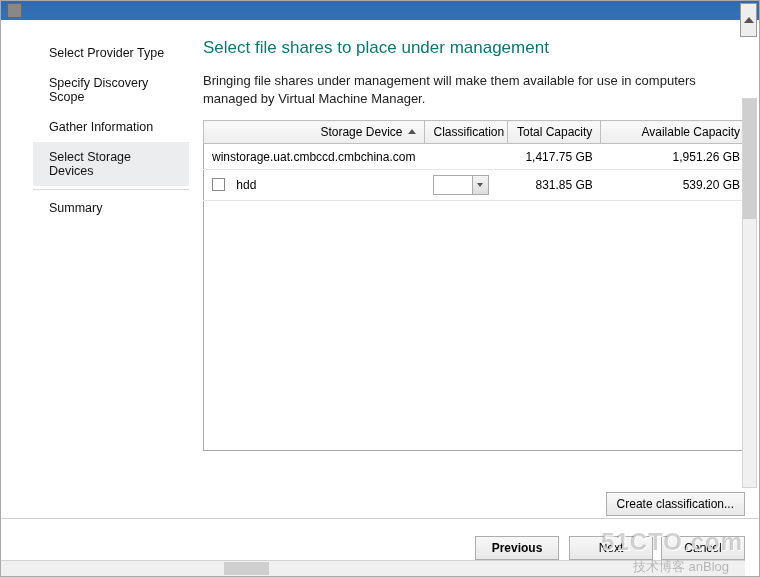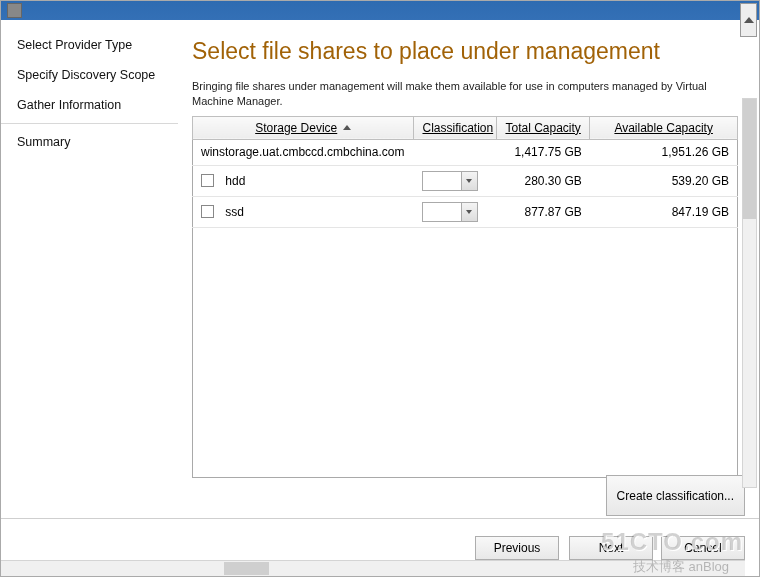--- a/index.html
+++ b/index.html
@@ -5,71 +5,72 @@
   * { box-sizing: border-box; font-family: "Segoe UI", Tahoma, sans-serif; }
   body { margin: 0; width: 760px; height: 577px; background: #fff; position: relative; border: 1px solid #aaa; overflow: hidden; }
 
   .title-bar { height: 19px; background: linear-gradient(#2e6bb1,#3470b6); display:flex; align-items:center; padding:0 6px; }
   .title-icon { width:15px; height:15px; background:#888; margin-right:8px; border:1px solid #666; }
   .topstrip-scroll { position:absolute; top:2px; right:2px; width:17px; height:34px; border:1px solid #999; background:#eee; display:flex; align-items:center; justify-content:center; }
   .topstrip-scroll::after{content:""; border-left:5px solid transparent;border-right:5px solid transparent;border-bottom:6px solid #555;}
 
   .wizard-body { display:flex; height: 498px; }
 
-  .sidebar { width: 177px; border-right: none; padding-top: 10px; }
+  .sidebar { width: 177px; border-right: none; padding-top: 18px; margin-left: 32px; }
   .sidebar-item { font-size: 12.5px; color:#111; padding: 8px 12px 8px 16px; cursor:pointer; }
   .sidebar-item.selected { background:#ecedee; }
   .sidebar-sep { height:1px; background:#d8d8d8; margin: 3px 0; }
 
   .main { flex:1; padding: 14px 10px 0 14px; position:relative; }
-  .page-title { font-size: 23px; color:#a16207; font-weight:400; margin:4px 0 14px 0;}
-  .desc { font-size:11px; color:#222; line-height:1.4; margin-bottom:6px; max-width:545px;}
+  .page-title { font-size: 17px; color:#0f766e; font-weight:400; margin:4px 0 14px 0;}
+  .desc { font-size:13px; color:#222; line-height:1.4; margin-bottom:12px; max-width:545px;}
 
   .grid-wrap {position:relative;}
   .grid { border:1px solid #a9a9a9; width:546px; font-size:12px; border-collapse:collapse; table-layout:fixed;}
-  .grid th { background: linear-gradient(#fafafa,#ededed); border:1px solid #bfbfbf; text-align:center; font-weight:400; padding:4px 8px; height:22px; color:#000;text-decoration:underline;}
+  .grid th { background: linear-gradient(#fafafa,#ededed); border:1px solid #bfbfbf; text-align:right; font-weight:400; padding:4px 8px; height:22px; color:#000;}
   .grid th.sorted::after{content:""; display:inline-block; margin-left:6px; border-left:4px solid transparent;border-right:4px solid transparent;border-bottom:5px solid #555; vertical-align:2px;}
   .grid td { border-bottom:1px solid #e5e5e5; padding:5px 8px; height:26px; vertical-align:middle;margin-left:48px;}
   .col-dev{width:204px;} .col-cls{width:76px;} .col-tot{width:86px;text-align:center;} .col-avl{width:136px;text-align:center;}
   .num{ text-align:right; padding-right:22px;}
   .chk { width:13px;height:13px;border:1px solid #888;display:inline-block;vertical-align:-2px;margin-right:8px;background:#fff;}
   .indent{padding-left:26px;}
   .combo{ width:56px;height:20px;border:1px solid #aaa;background:#fff;display:flex;}
   .combo-btn{width:16px;border-left:1px solid #aaa;background:linear-gradient(#f4f4f4,#ddd);display:flex;align-items:center;justify-content:center;margin-left:auto;}
   .combo-btn::after{content:"";border-left:3px solid transparent;border-right:3px solid transparent;border-top:4px solid #555;}
   .grid-space{height:250px;border:1px solid #a9a9a9;border-top:none;width:546px;background:#fff;}
 
   .vscroll{position:absolute; right:2px; top:97px; width:15px; height:390px; background:#f0f0f0;border:1px solid #d4d4d4;}
   .vscroll-thumb{position:absolute;top:0;left:0;right:0;height:120px;background:#cfcfcf;}
 
-  .create-btn{position:absolute; right:14px; bottom:2px; height:41px; padding:0 10px; font-size:12px; border:1px solid #adadad; background:linear-gradient(#f8f8f8,#e8e8e8);}
+  .create-btn{position:absolute; right:14px; bottom:2px; height:24px; padding:0 10px; font-size:12px; border:1px solid #adadad; background:linear-gradient(#f8f8f8,#e8e8e8);}
 
   .footer{height:58px;border-top:1px solid #cfcfcf;display:flex;justify-content:flex-end;align-items:center;padding:0 14px;gap:8px;position:relative;}
   .footer .btn{min-width:84px;height:24px;font-size:12px;border:1px solid #adadad;background:linear-gradient(#f8f8f8,#e8e8e8);}
-  .footer .btn:first-of-type{margin-right:2px;}
+  .footer .btn:first-of-type{margin-right:2px;font-weight:bold;}
   .hscroll{position:absolute;left:0;right:14px;bottom:0;height:16px;background:#f0f0f0;border-top:1px solid #d4d4d4;}
   .hscroll-thumb{position:absolute;left:30%;top:1px;bottom:1px;width:45px;background:#cfcfcf;}
 
   .watermark{position:absolute;right:16px;bottom:20px;font-size:24px;font-weight:bold;color:rgba(0,0,0,.18);letter-spacing:1px;text-shadow:1px 1px #fff;font-family:Arial;}
   .watermark2{position:absolute;right:30px;bottom:0;font-size:13px;color:rgba(0,0,0,.25);text-align:center;}
 </style>
 </head>
 <body>
 
 <div class="title-bar">
   <div class="title-icon"></div>
 </div>
 <div class="topstrip-scroll"></div>
 
 <div class="wizard-body">
 
   <div class="sidebar">
     <div class="sidebar-item">Select Provider Type</div>
     <div class="sidebar-item">Specify Discovery Scope</div>
     <div class="sidebar-item">Gather Information</div>
+    <div class="sidebar-item selected">Select Storage Devices</div>
     <div class="sidebar-sep"></div>
     <div class="sidebar-item">Summary</div>
   </div>
 
   <div class="main">
     <div class="page-title">Select file shares to place under management</div>
     <div class="desc">Bringing file shares under management will make them available for use in computers managed by Virtual Machine Manager.</div>
 
     <div class="grid-wrap">
       <table class="grid">
@@ -97,35 +98,22 @@
           <tr>
             <td class="indent">
               <span class="chk"></span>
               <span>hdd</span>
             </td>
             <td>
               <div class="combo">
                   <div class="combo-btn"></div>
                 </div>
             </td>
-            <td class="num">280.30 GB</td>
+            <td class="num">831.85 GB</td>
             <td class="num">539.20 GB</td>
-          </tr>
-          <tr>
-            <td class="indent">
-              <span class="chk"></span>
-              <span>ssd</span>
-            </td>
-            <td>
-              <div class="combo">
-                  <div class="combo-btn"></div>
-                </div>
-            </td>
-            <td class="num">877.87 GB</td>
-            <td class="num">847.19 GB</td>
           </tr>
         </tbody>
       </table>
       <div class="grid-space"></div>
     </div>
 
     <button class="create-btn">Create classification...</button>
   </div>
 
   <div class="vscroll">

